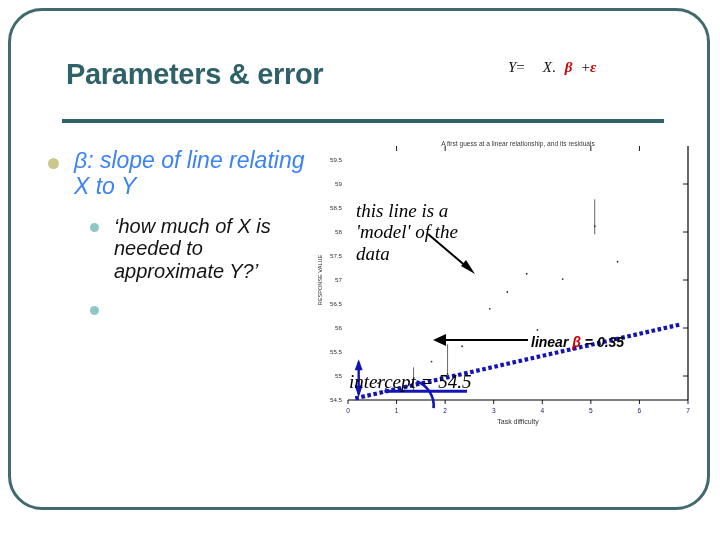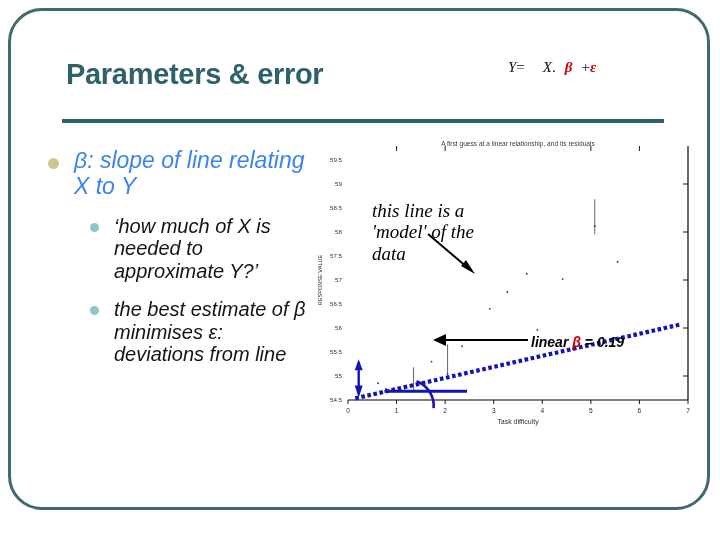--- a/index.html
+++ b/index.html
@@ -96,21 +96,21 @@
     left:300px;top:134px;
     width:400px;height:306px;
   }
   #chart svg{display:block;}
   .ann-serif{
     font-family:"Liberation Serif", serif;
     font-style:italic;
   }
   #ann-model{
     position:absolute;
-    left:72px;top:66px;
+    left:56px;top:66px;
     font-family:"Liberation Serif", serif;
     font-style:italic;
     font-size:19px;
     color:#000;
     line-height:1.12;
     width:130px;
   }
   #ann-slope{
     position:absolute;
     left:231px;top:200px;
@@ -152,21 +152,20 @@
       <span class="dot"></span>
       <span>β: slope of line relating X to Y</span>
     </div>
     <div id="sublist">
       <div class="lvl2">
         <span class="dot"></span>
         <span>‘how much of X is needed to approximate Y?’</span>
       </div>
       <div class="lvl2">
         <span class="dot"></span>
-        <span>the best estimate of β  minimises ε: deviations from line</span>
       </div>
     </div>
   </div>
 
   <div id="chart">
     <svg id="chart-svg" width="400" height="306" viewBox="0 0 400 306">
         <text x="218" y="12" font-size="6.6" font-family="&quot;Liberation Sans&quot;, sans-serif" fill="#3a3a3a" text-anchor="middle" transform="">A first guess at a linear relationship, and its residuals</text>
         <line x1="48" y1="266" x2="388" y2="266" stroke="#000" stroke-width="1"></line>
         <line x1="388" y1="12" x2="388" y2="266" stroke="#000" stroke-width="1.2"></line>
         <text x="42" y="268.4" font-size="6.2" font-family="&quot;Liberation Sans&quot;, sans-serif" fill="#333" text-anchor="end" transform="">54.5</text>
@@ -230,18 +229,19 @@
         <polygon points="58.68571428571428,225.19999999999993 54.68571428571428,236.24000000000012 62.68571428571428,236.24000000000012" fill="#1414B4"></polygon>
         <line x1="128" y1="100" x2="168" y2="134" stroke="#000" stroke-width="2"></line>
         <polygon points="175,140 161,132 166,126" fill="#000"></polygon>
         <line x1="228" y1="206" x2="142" y2="206" stroke="#000" stroke-width="2"></line>
         <polygon points="133,206 146,200 146,212" fill="#000"></polygon>
       </svg>
 
     <div id="ann-model" class="ann-serif">this line is a 'model' of the data</div>
 
     <div id="ann-slope">
-      <span>linear </span><span class="red">β</span><span> = 0.19</span>
+      <span>linear </span><span class="red">β</span><span> = 0.35</span>
     </div>
 
+    <div id="ann-intercept" class="ann-serif">intercept = 54.5</div>
   </div>
 
 </div>
 
 </body></html>

